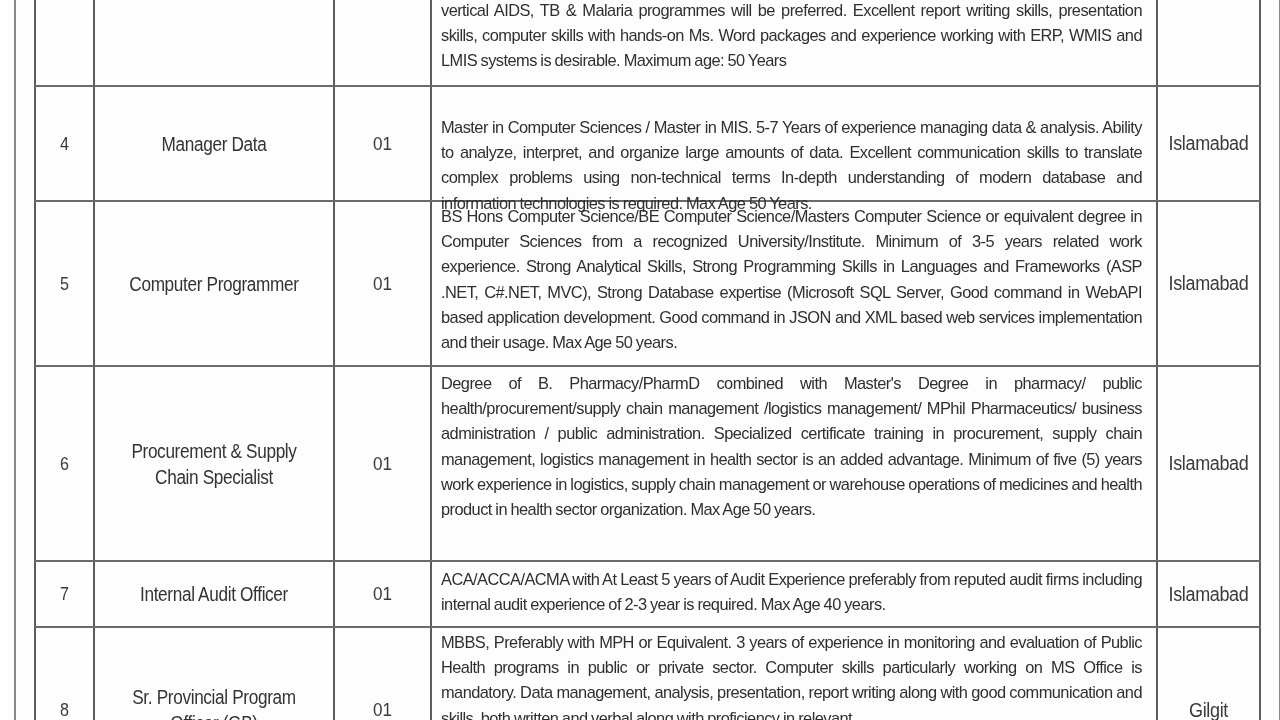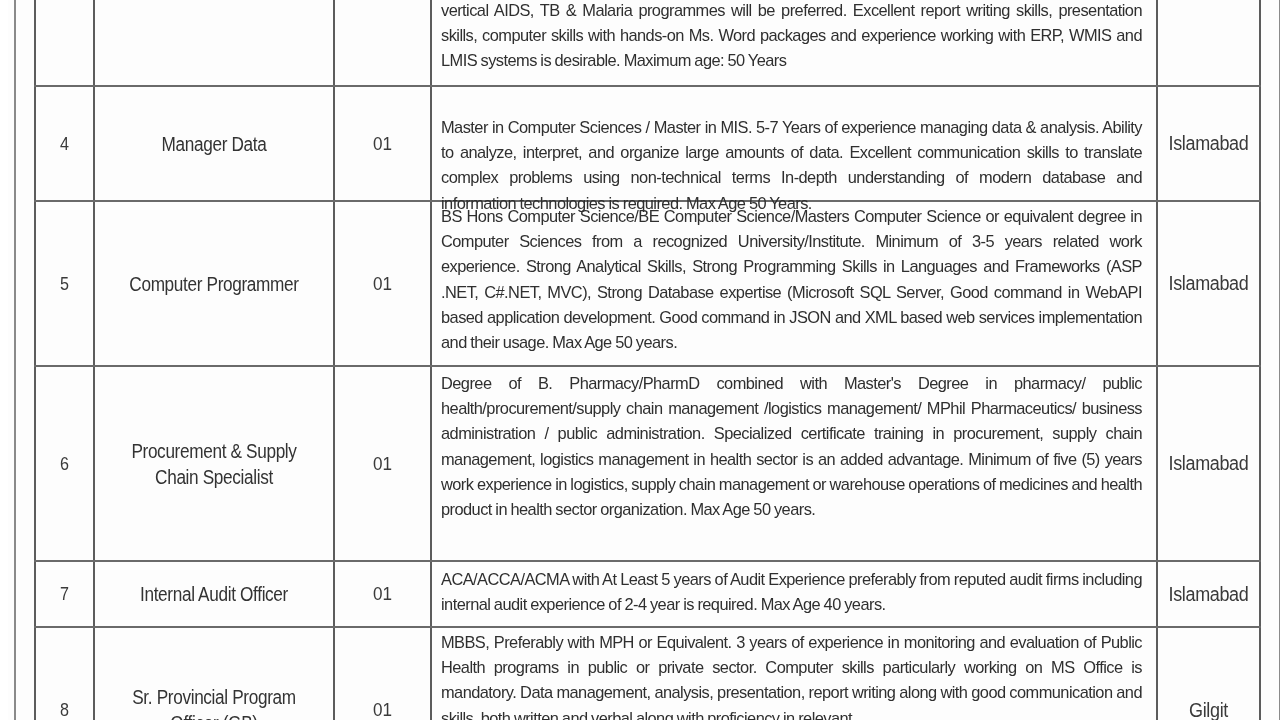--- a/index.html
+++ b/index.html
@@ -133,21 +133,21 @@
     <div class="cell title" style="left:87px; top:367px; width:238px; height:193px;">Procurement &amp; Supply Chain Specialist</div>
     <div class="cell qty" style="left:327px; top:367px; width:95px; height:193px;">01</div>
     <div class="desc" style="top:371px;">Degree of B. Pharmacy/PharmD combined with Master's Degree in pharmacy/ public health/procurement/supply chain management /logistics management/ MPhil Pharmaceutics/ business administration / public administration.  Specialized certificate training in procurement, supply chain management, logistics management in health sector is an added advantage. Minimum of five (5) years work experience in logistics, supply chain management or warehouse operations of medicines and health product in health sector organization. Max Age 50 years.</div>
     <div class="cell loc" style="left:1150px; top:367px; width:101px; height:193px;">Islamabad</div>
   </div>
 
   <div>
     <div class="cell num" style="left:28px; top:562px; width:57px; height:64px;">7</div>
     <div class="cell title" style="left:87px; top:562px; width:238px; height:64px;">Internal Audit Officer</div>
     <div class="cell qty" style="left:327px; top:562px; width:95px; height:64px;">01</div>
-    <div class="desc" style="top:567px;">ACA/ACCA/ACMA with At Least 5 years of Audit Experience preferably from reputed audit firms including internal audit experience of 2-4 year is required. Max Age 40 years.</div>
+    <div class="desc" style="top:567px;">ACA/ACCA/ACMA with At Least 5 years of Audit Experience preferably from reputed audit firms including internal audit experience of 2-3 year is required. Max Age 40 years.</div>
     <div class="cell loc" style="left:1150px; top:562px; width:101px; height:64px;">Islamabad</div>
   </div>
 
   <div>
     <div class="cell num" style="left:28px; top:628px; width:57px; height:164px;">8</div>
     <div class="cell title" style="left:87px; top:628px; width:238px; height:164px;">Sr. Provincial Program Officer (GB)</div>
     <div class="cell qty" style="left:327px; top:628px; width:95px; height:164px;">01</div>
     <div class="desc" style="top:630px;">MBBS, Preferably with MPH or Equivalent. 3 years of experience in monitoring and evaluation of Public Health programs in public or private sector. Computer skills particularly working on MS Office is mandatory. Data management, analysis, presentation, report writing along with good communication and skills, both written and verbal along with proficiency in relevant</div>
     <div class="cell loc" style="left:1150px; top:628px; width:101px; height:164px;">Gilgit</div>
   </div>

